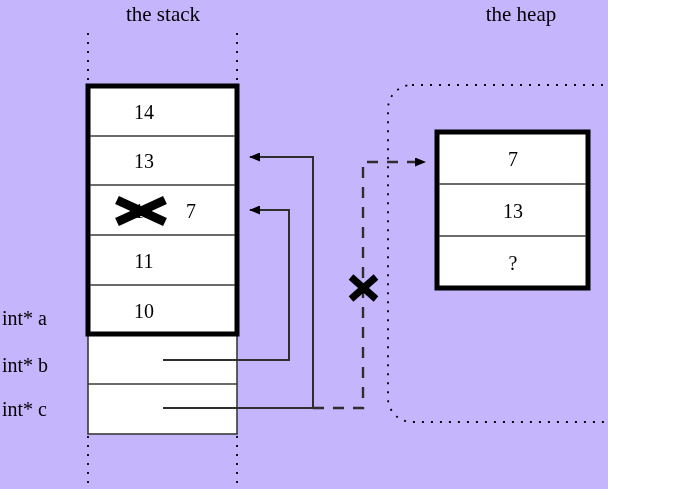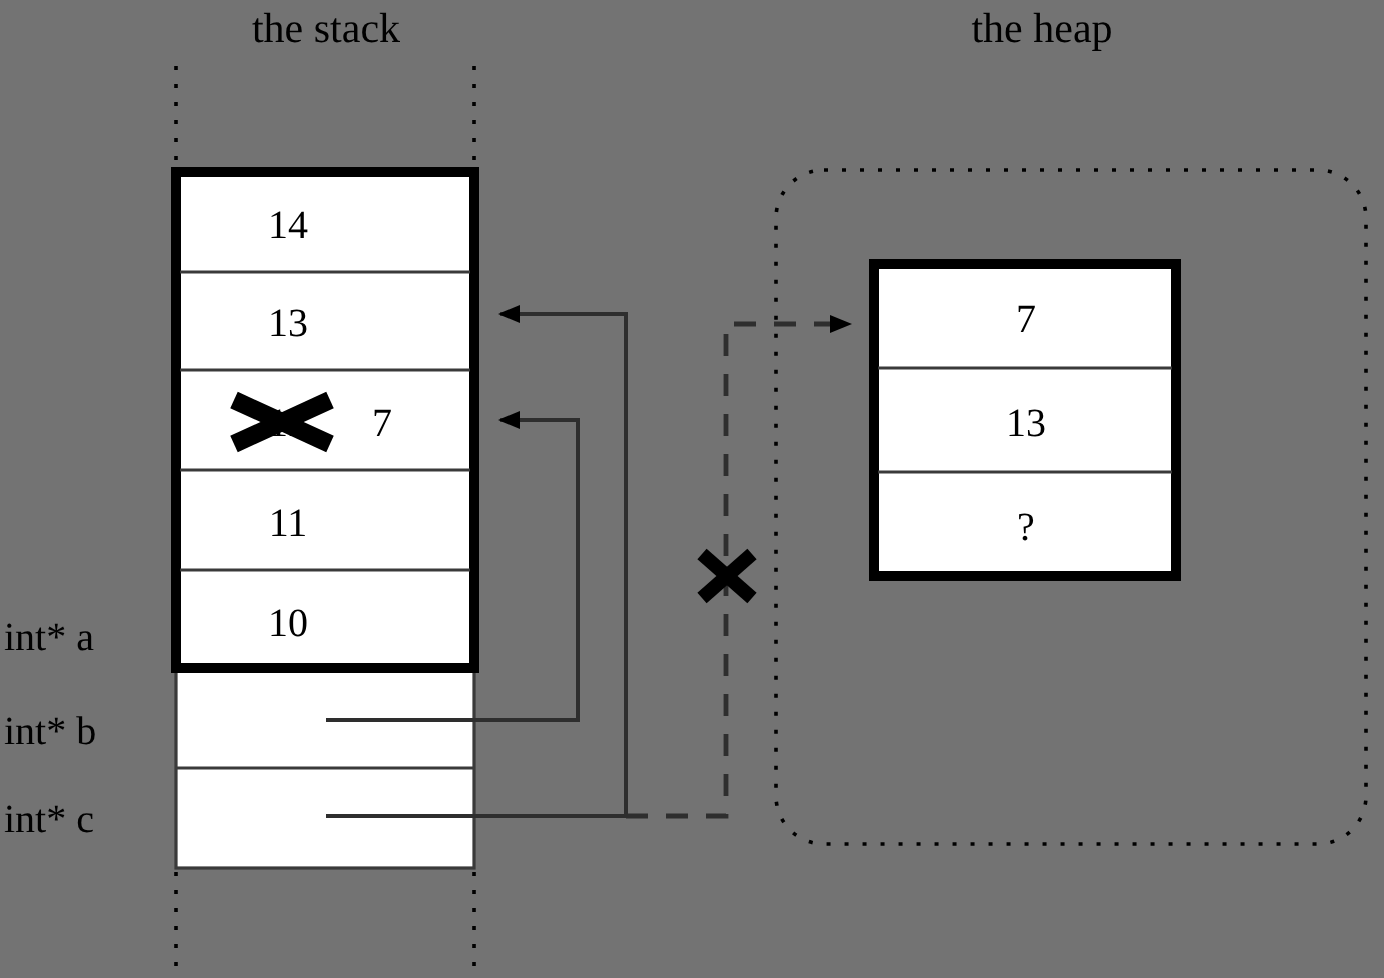--- a/index.html
+++ b/index.html
@@ -7,24 +7,24 @@
     margin: 0;
     padding: 0;
     background: #ffffff;
   }
   body {
     font-family: "Liberation Serif", "DejaVu Serif", serif;
     color: #000000;
   }
   #diagram {
     position: relative;
-    width: 692px;
+    width: 608px;
     height: 489px;
     overflow: hidden;
-    background: #737373;
+    background: #c4b5fd;
   }
   #diagram svg {
     position: absolute;
     left: 0;
     top: 0;
     width: 692px;
     height: 489px;
   }
   .ttl {
     font-size: 21px;

